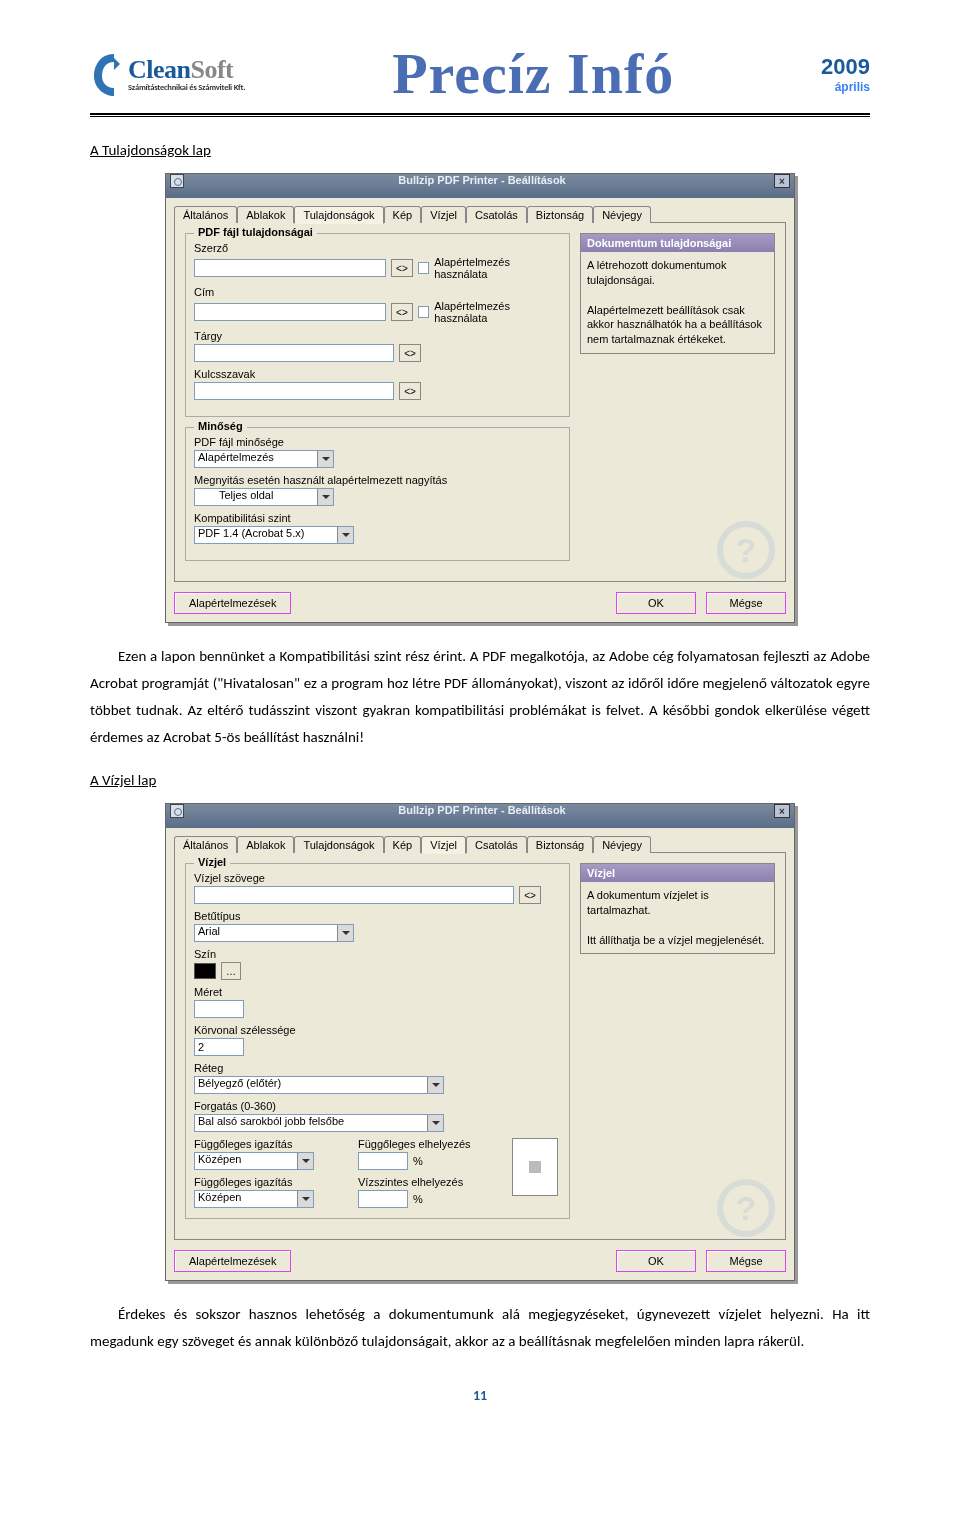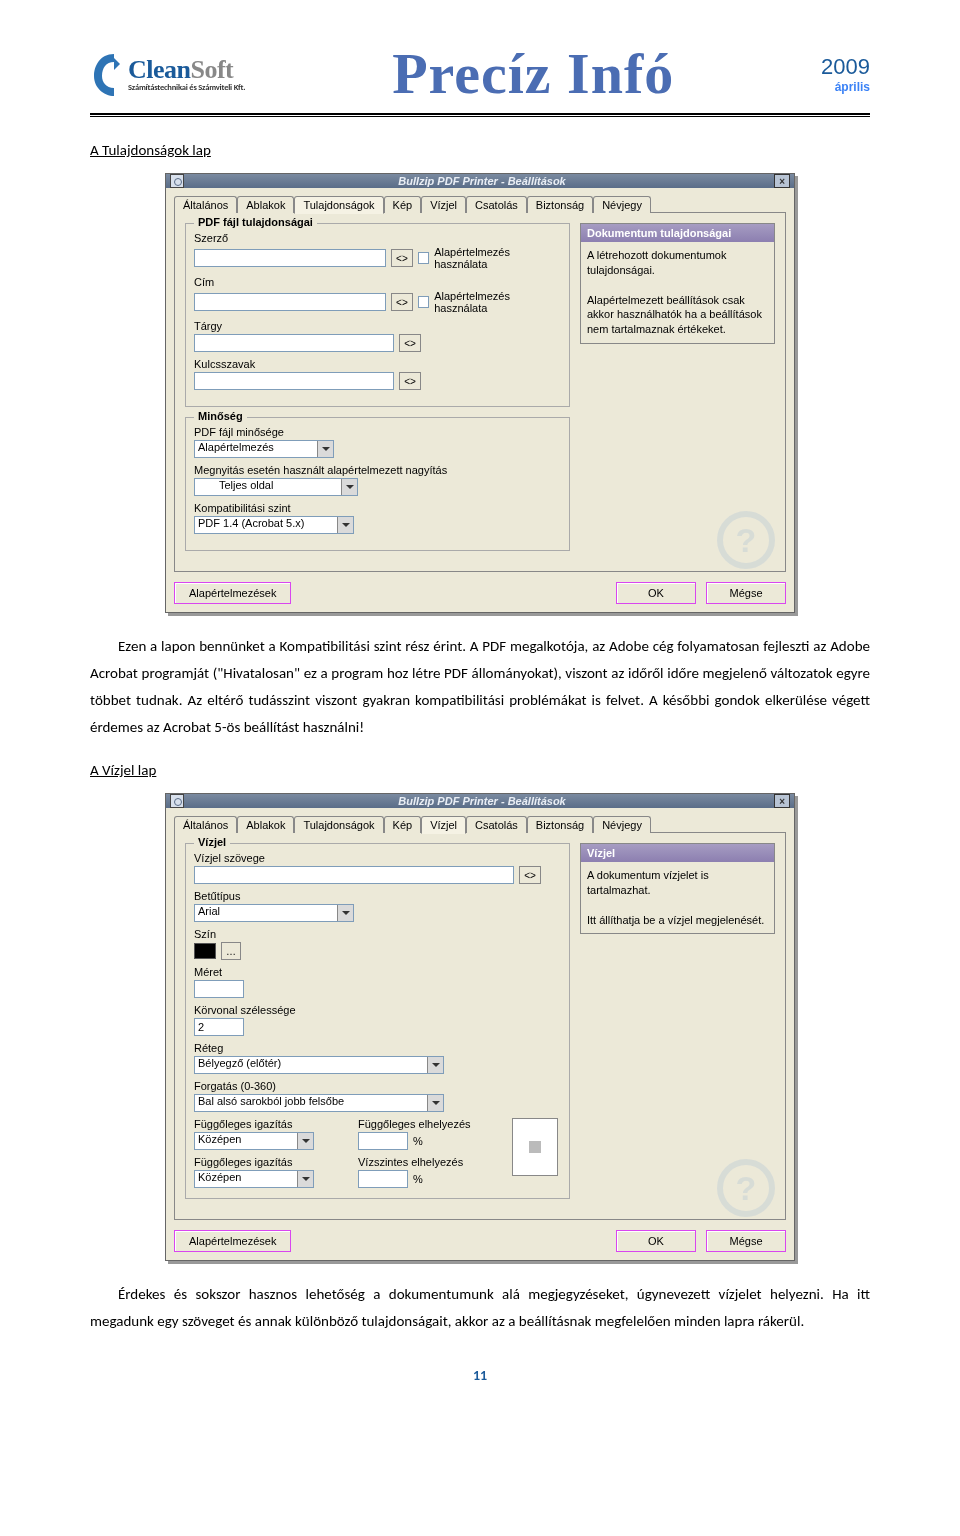--- a/index.html
+++ b/index.html
@@ -8,31 +8,31 @@
   .header { display: flex; align-items: center; justify-content: space-between; margin-bottom: 6px; }
   .logo-cleansoft { display: flex; align-items: center; }
   .cs-mark { width: 36px; height: 48px; position: relative; }
   .cs-mark svg { width: 100%; height: 100%; }
   .cs-text { display: flex; flex-direction: column; margin-left: 2px; }
   .cs-name { font-family: Georgia, 'Times New Roman', serif; font-size: 26px; font-weight: bold; color: #1a5a9a; letter-spacing: -0.5px; }
   .cs-nameB { color: #888; }
   .cs-tag { font-size: 8.5px; color: #333; font-weight: bold; letter-spacing: -0.2px; margin-top: -3px; }
   .precis { font-family: 'Times New Roman', serif; font-size: 58px; font-weight: bold; color: #4b6db3; letter-spacing: 1px; }
   .date-box { text-align: right; font-family: Arial, sans-serif; }
-  .date-year { font-size: 22px; font-weight: normal; color: #1a5a9a; }
+  .date-year { font-size: 22px; font-weight: bold; color: #1a5a9a; }
   .date-month { font-size: 12px; font-weight: bold; color: #3b82f6; margin-left: 8px; }
   .hr1 { border: none; border-top: 2px solid #000; margin-bottom: 1px; }
   .hr2 { border: none; border-top: 1px solid #000; margin-bottom: 24px; }
   .section-title { font-size: 15px; text-decoration: underline; margin: 8px 0 14px 0; }
   .body-text { font-size: 15px; line-height: 1.8; text-align: justify; margin: 20px 0; text-indent: 28px; }
 
   
   .dialog { width: 630px; margin: 8px auto 18px auto; font-family: Tahoma, Arial, sans-serif; font-size: 11px; color: #000; }
   .dlg-shadow { box-shadow: 3px 3px 0 #999; border: 1px solid #666; }
-  .dlg-titlebar { background: linear-gradient(#7a8aa0, #5a6d88); height: 14px; display: flex; align-items: center; padding: 0 4px; color: #fff; font-style: italic; }
+  .dlg-titlebar { background: linear-gradient(#7a8aa0, #5a6d88); height: 24px; display: flex; padding: 0 4px; color: #fff; }
   .dlg-icon { width: 14px; height: 14px; background: #d8e0ec; border: 1px solid #444; margin-right: 6px; position: relative; }
   .dlg-icon::after { content:''; position:absolute; left:3px; top:3px; width:6px; height:6px; border:1px solid #5a6d88; border-radius:50%; }
   .dlg-title { flex: 1; font-weight: bold; text-align:center; color:#e9eef5; }
   .dlg-close { width: 16px; height: 14px; background: #b8c4d4; border: 1px solid #333; display:flex; align-items:center; justify-content:center; font-size:10px; color:#333; font-weight:bold; }
   .dlg-body { background: #ece9d8; padding: 8px; }
   .tabs { display: flex; gap: 0; margin-bottom: -1px; }
   .tab { border: 1px solid #888; border-bottom: none; padding: 2px 8px; background: #ece9d8; border-radius: 3px 3px 0 0; font-size: 11px; }
   .tab.active { background: #f5f2e4; position: relative; z-index: 2; border-bottom: 1px solid #f5f2e4; margin-bottom:-1px; }
   .tab-panel { border: 1px solid #888; background: #ece9d8; padding: 10px; display: flex; gap: 10px; }
   .left-col { flex: 1; }
@@ -151,21 +151,21 @@
               <div class="legend">Minőség</div>
               <div class="form-row">
                 <label class="form-label">PDF fájl minősége</label>
                 <div class="sel" style="width:140px;">
                     <span>Alapértelmezés</span>
                     <span class="arrow"></span>
                   </div>
               </div>
               <div class="form-row">
                 <label class="form-label">Megnyitás esetén használt alapértelmezett nagyítás</label>
-                <div class="sel" style="width:164px;padding-left:24px;">
+                <div class="sel" style="width:140px;padding-left:24px;">
                     <span>Teljes oldal</span>
                     <span class="arrow"></span>
                   </div>
               </div>
               <div class="form-row">
                 <label class="form-label">Kompatibilitási szint</label>
                 <div class="sel" style="width:160px;">
                     <span>PDF 1.4 (Acrobat 5.x)</span>
                     <span class="arrow"></span>
                   </div>

